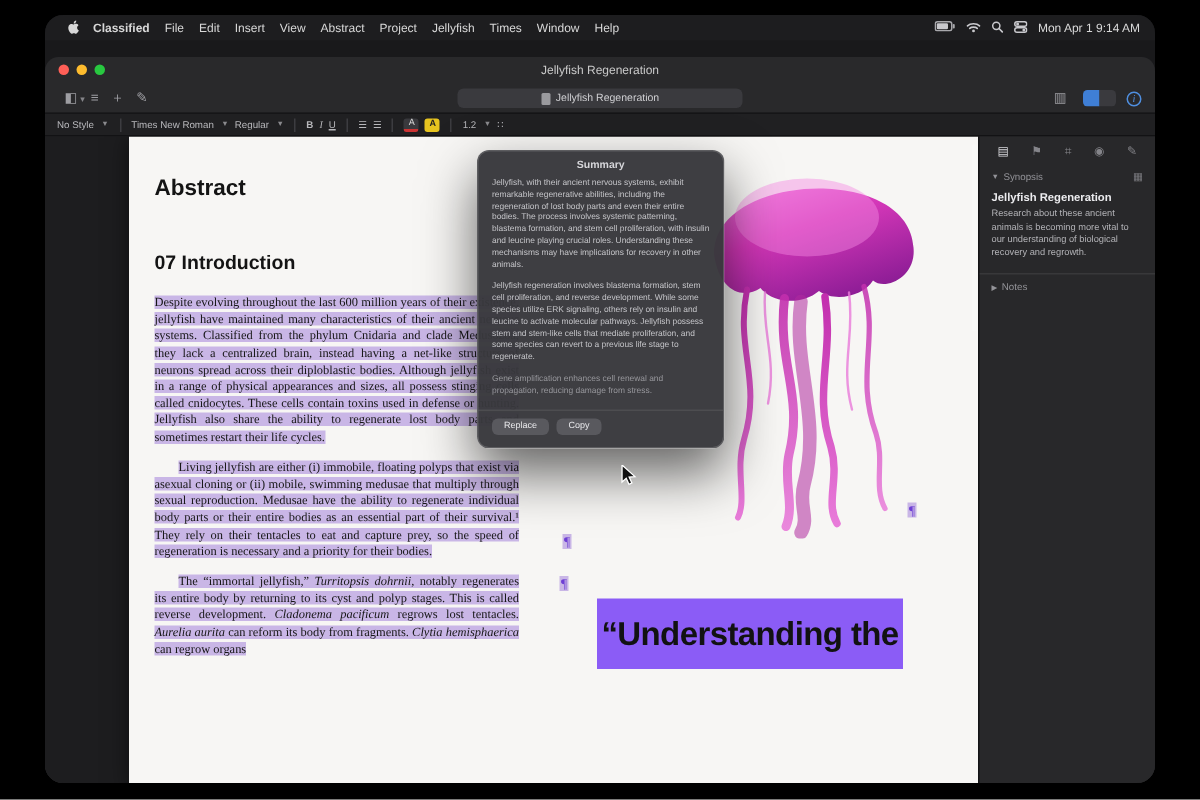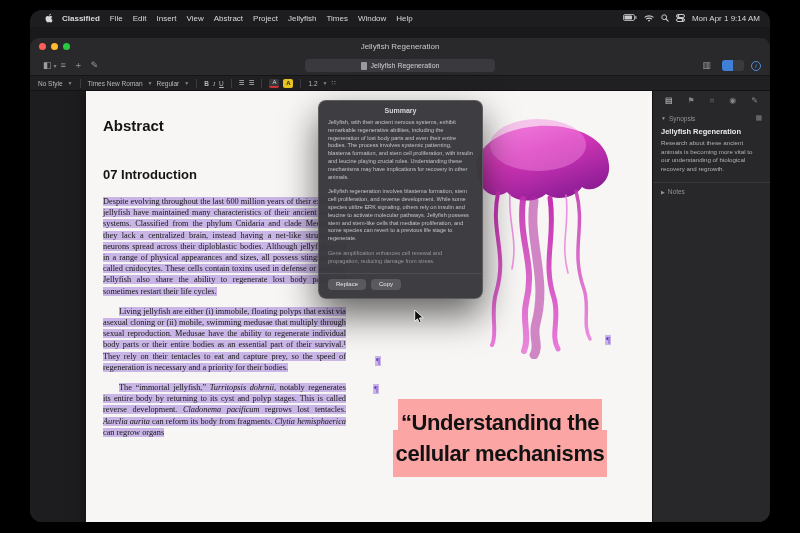--- a/index.html
+++ b/index.html
@@ -72,21 +72,21 @@
   .sel { background:#c9b6e6; }
   .it { font-style:italic; }
 
   .jelly { position:absolute; left:352px; top:2px; width:208px; height:266px; }
 
   .pil { position:absolute; color:#6e3fd4; font-size:9px; font-family:"Liberation Serif",serif;
     background:#c9b6e6; padding:0 1px; line-height:10px; }
 
   .pullquote { position:absolute; left:278px; top:316px; width:272px; text-align:center;
     font-weight:800; font-size:22px; line-height:31px; color:#121212; letter-spacing:-0.4px; }
-  .pq-line { background:#fca5a5; padding:11px 3px; }
+  .pq-line { background:#8b5cf6; padding:11px 3px; }
 
   
   .popup { position:absolute; left:288px; top:90px; width:165px; background:rgba(56,56,60,0.97);
     border:1px solid rgba(255,255,255,0.16); border-radius:8px; box-shadow:0 16px 36px rgba(0,0,0,0.6);
     z-index:50; color:#c4c4c8; }
   .popup-title { text-align:center; font-size:7px; font-weight:700; color:#d6d6da; padding:6px 0 5px; }
   .popup-body { padding:0 9px; }
   .popup-body p { margin:0 0 7px; font-size:5.6px; line-height:7.8px; }
   .popup-body p.dim { color:#96969b; }
   .popup-actions { display:flex; gap:5px; padding:5px 9px 8px; border-top:1px solid rgba(255,255,255,0.08); }
@@ -244,21 +244,20 @@
             <path d="M128,102 C132,132 122,150 130,180" stroke="#e87bd9" stroke-width="1.6" fill="none" stroke-linecap="round" opacity="0.8"></path>
             <path d="M96,108 C90,150 110,185 98,230 C94,244 102,252 96,262" stroke="#b02a9e" stroke-width="9" fill="none" stroke-linecap="round" opacity="0.55"></path>
           </svg>
 
           <span class="pil" style="left:519px; top:244px;">¶</span>
           <span class="pil" style="left:289px; top:265px;">¶</span>
           <span class="pil" style="left:287px; top:293px;">¶</span>
 
           <div class="pullquote">
             <div><span class="pq-line">“Understanding the</span></div>
-            <div><span class="pq-line">cellular mechanisms</span></div>
           </div>
         </div>
         <div class="scrollthumb"></div>
       </div>
 
       <div class="inspector">
         <div class="insp-icons">
           <span class="on">▤</span>
           <span>⚑</span>
           <span>⌗</span>

